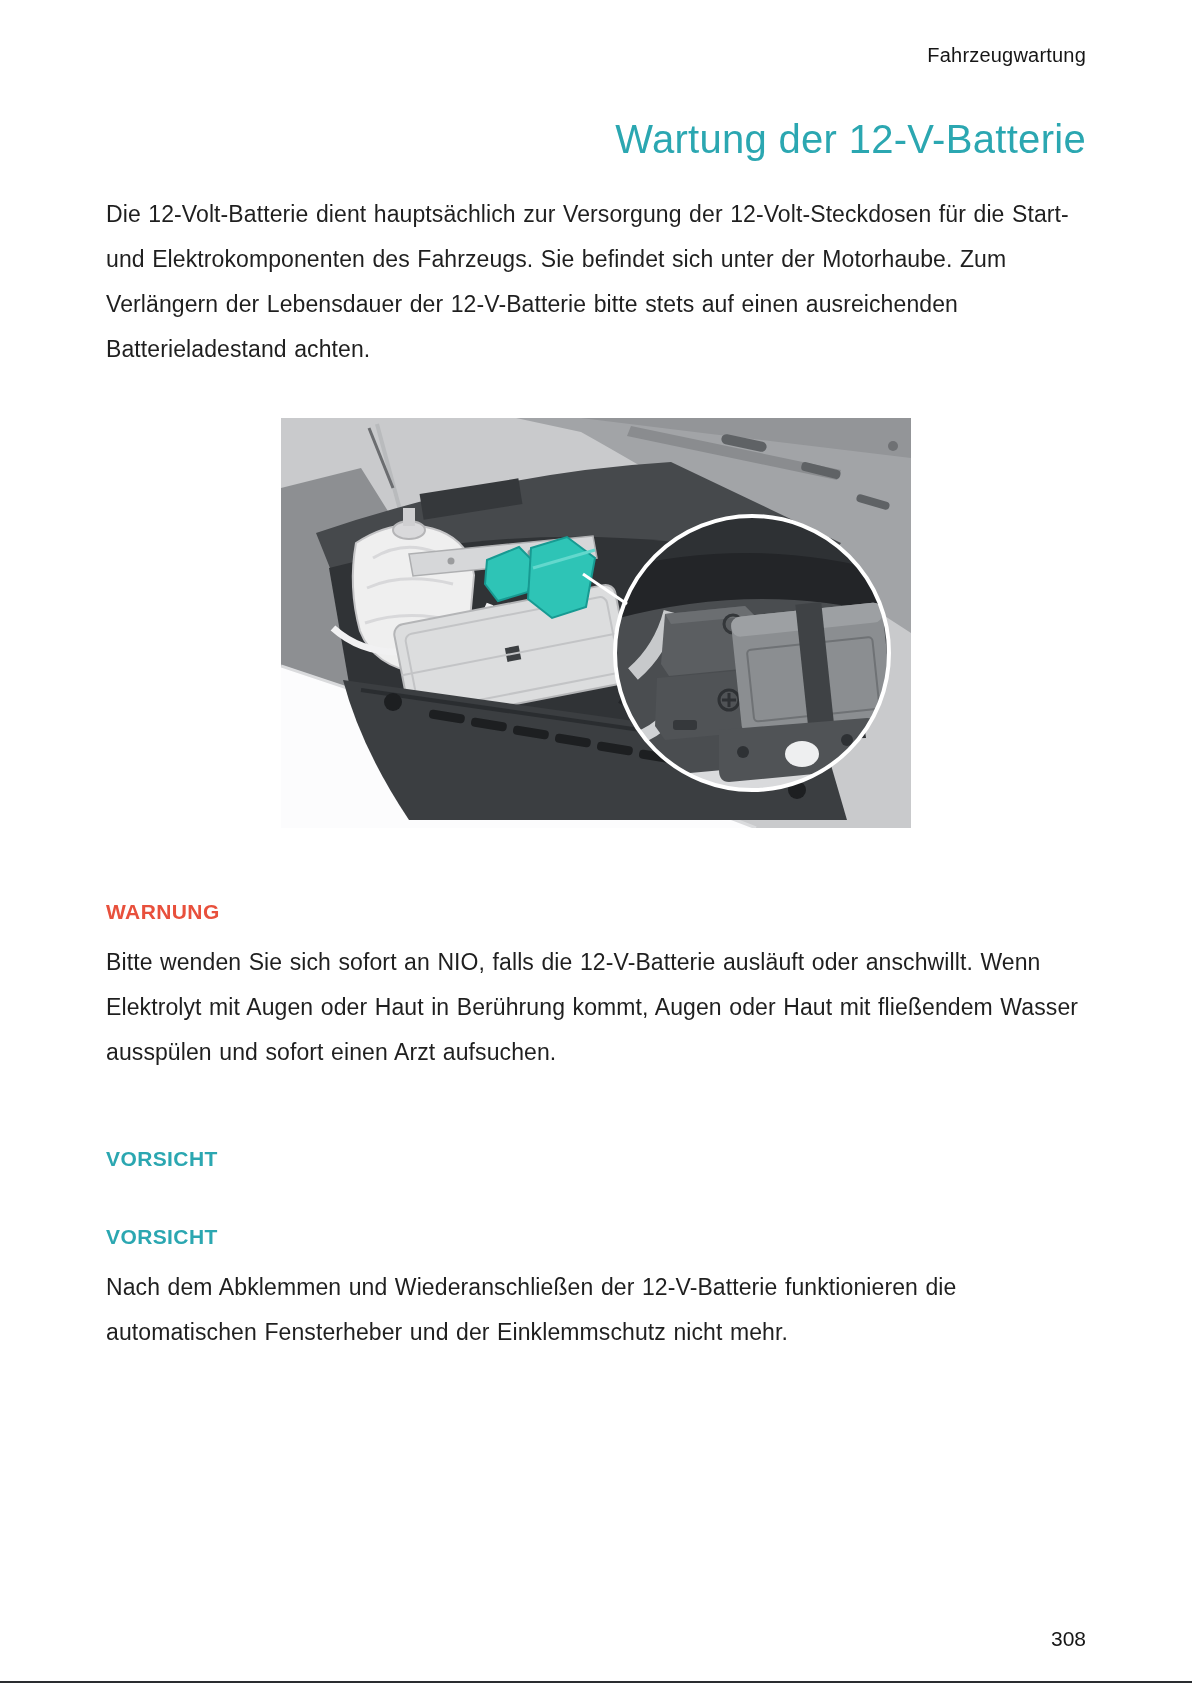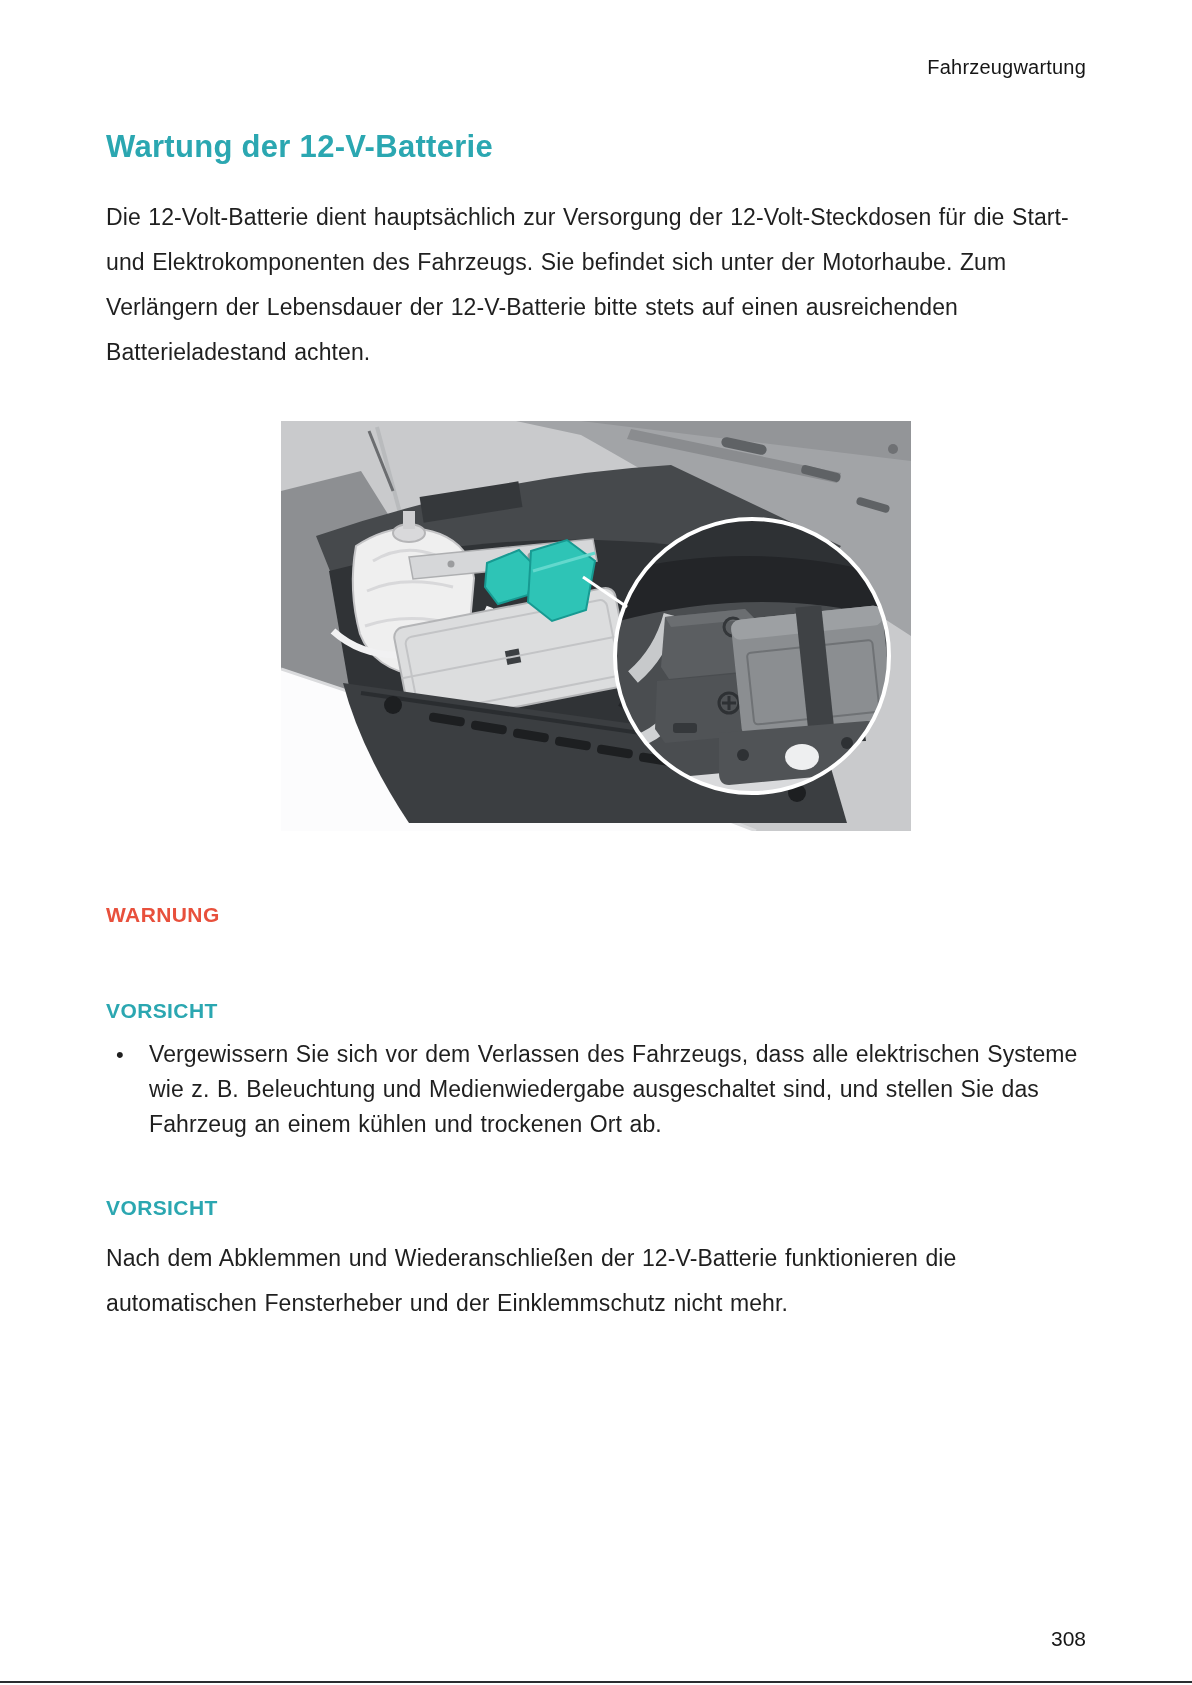--- a/index.html
+++ b/index.html
@@ -11,34 +11,35 @@
   *{box-sizing:border-box;}
   html,body{margin:0;padding:0;}
   body{
     width:1192px;height:1685px;
     background:#ffffff;
     font-family:"Liberation Sans", sans-serif;
     color:var(--body-text);
     position:relative;
     overflow:hidden;
   }
-  .content{padding:16px 106px;}
+  .content{padding:4px 106px;}
   .running-header{
     padding-top:40px;
     text-align:right;
     font-size:20px;
     color:#161616;
     letter-spacing:.2px;
   }
   .page-title{
     margin:50px 0 0 0;
-    font-size:31px;
-    font-weight:bold;
+    font-size:40px;
+    font-weight:normal;
     color:var(--accent-teal);
     letter-spacing:.3px;
+    text-align:right;
   }
   .para{
     margin:30px 0 0 0;
     font-size:23px;
     line-height:45px;
     letter-spacing:.1px;
     word-spacing:1px;
   }
   .figure-wrap{
     margin:46px auto 0 auto;
@@ -217,24 +218,24 @@
           </g>
         </g>
 
         <line x1="302" y1="156" x2="346" y2="186" stroke="#ffffff" stroke-width="3"></line>
         <circle cx="471" cy="235" r="137" fill="none" stroke="#ffffff" stroke-width="4"></circle>
       </g>
     </svg>
   </div>
 
   <h2 class="section-label warning-label">WARNUNG</h2>
+  <p class="para section-para">Bitte wenden Sie sich sofort an NIO, falls die 12-V-Batterie ausläuft oder anschwillt. Wenn Elektrolyt mit Augen oder Haut in Berührung kommt, Augen oder Haut mit fließendem Wasser ausspülen und sofort einen Arzt aufsuchen.</p>
 
   <h2 class="section-label caution-label">VORSICHT</h2>
   <ul class="caution-list">
-    <li>Vergewissern Sie sich vor dem Verlassen des Fahrzeugs, dass alle elektrischen Systeme wie z. B. Beleuchtung und Medienwiedergabe ausgeschaltet sind, und stellen Sie das Fahrzeug an einem kühlen und trockenen Ort ab.</li>
   </ul>
 
   <h2 class="section-label caution-label caution2-gap">VORSICHT</h2>
   <p class="para section-para">Nach dem Abklemmen und Wiederanschließen der 12-V-Batterie funktionieren die automatischen Fensterheber und der Einklemmschutz nicht mehr.</p>
 
 </div>
 
 <div class="page-number">308</div>
 <div class="page-bottom-line"></div>
 

